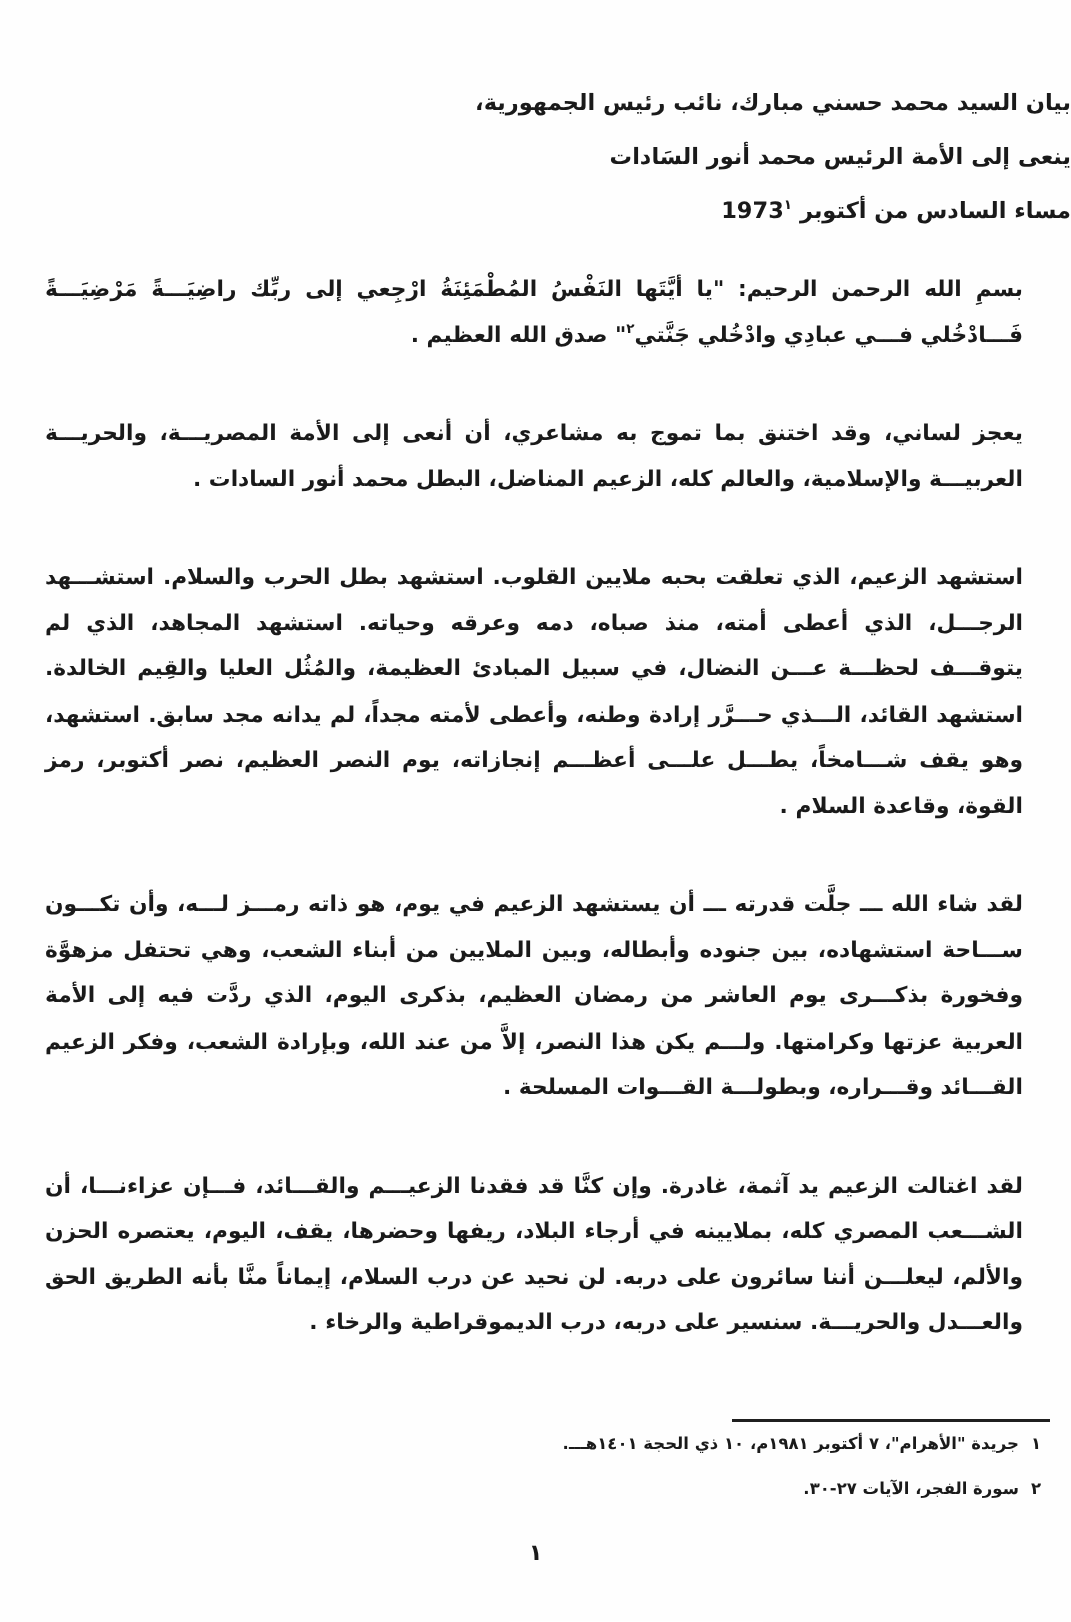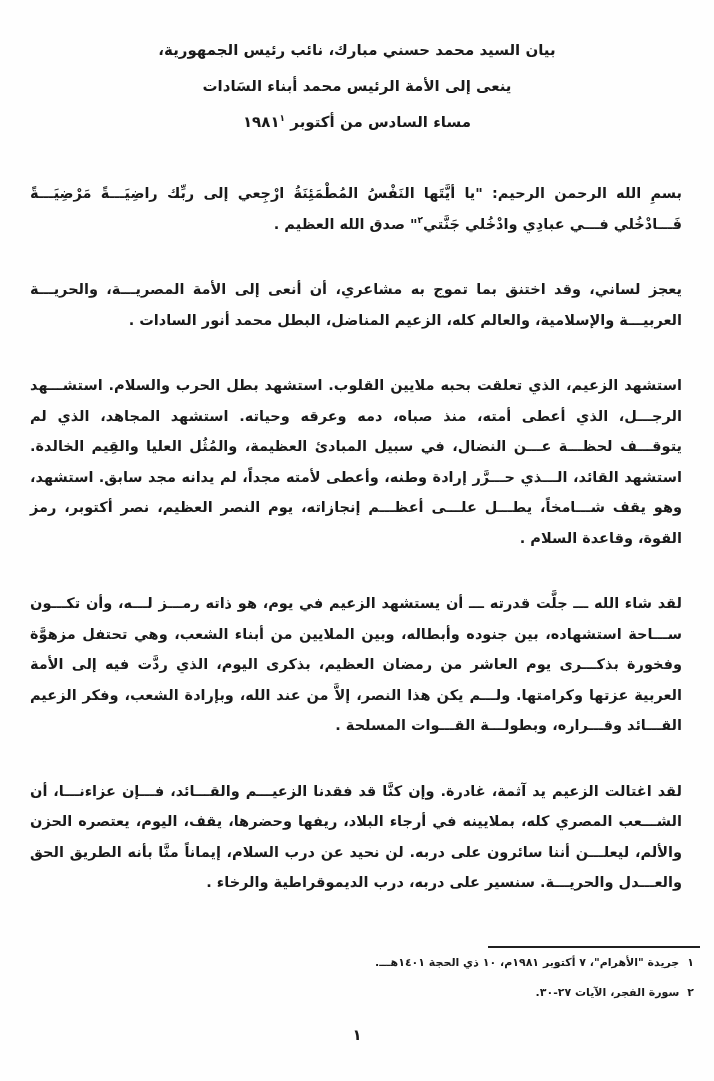--- a/index.html
+++ b/index.html
@@ -11,24 +11,23 @@
     margin: 0 auto;
     background: #fefefe;
     color: #1a1a1a;
     font-family: "DejaVu Sans", sans-serif;
     font-weight: 700;
     overflow: hidden;
     direction: rtl;
   }
   .title-block {
     position: absolute;
-    top: 32px;
+    top: 50px;
     left: 0;
     right: 0;
-    text-align: center;
     direction: rtl;
     font-size: 15px;
     line-height: 36px;
   }
   .body-text {
     position: absolute;
     top: 178px;
     right: 32px;
     width: 652px;
     direction: rtl;
@@ -75,22 +74,22 @@
     font-size: 15px;
   }
 </style>
 </head>
 <body>
 
 <div class="page">
 
   <header class="title-block">
     <div>بيان السيد محمد حسني مبارك، نائب رئيس الجمهورية،</div>
-    <div>ينعى إلى الأمة الرئيس محمد أبناء السَادات</div>
-    <div><span>مساء السادس من أكتوبر ١٩٨١</span><sup class="fn-ref">١</sup></div>
+    <div>ينعى إلى الأمة الرئيس محمد أنور السَادات</div>
+    <div><span>مساء السادس من أكتوبر 1973</span><sup class="fn-ref">١</sup></div>
   </header>
 
   <main class="body-text">
     <p><span>بسمِ الله الرحمن الرحيم: "يا أيَّتَها النَفْسُ المُطْمَئِنَةُ ارْجِعي إلى ربِّك راضِيَـــةً مَرْضِيَـــةً فَـــادْخُلي فـــي عبادِي وادْخُلي جَنَّتي</span><sup class="fn-ref">٢</sup><span>" صدق الله العظيم .</span></p>
     <p>يعجز لساني، وقد اختنق بما تموج به مشاعري، أن أنعى إلى الأمة المصريـــة، والحريـــة العربيـــة والإسلامية، والعالم كله، الزعيم المناضل، البطل محمد أنور السادات .</p>
     <p>استشهد الزعيم، الذي تعلقت بحبه ملايين القلوب. استشهد بطل الحرب والسلام. استشـــهد الرجـــل، الذي أعطى أمته، منذ صباه، دمه وعرقه وحياته. استشهد المجاهد، الذي لم يتوقـــف لحظـــة عـــن النضال، في سبيل المبادئ العظيمة، والمُثُل العليا والقِيم الخالدة. استشهد القائد، الـــذي حـــرَّر إرادة وطنه، وأعطى لأمته مجداً، لم يدانه مجد سابق. استشهد، وهو يقف شـــامخاً، يطـــل علـــى أعظـــم إنجازاته، يوم النصر العظيم، نصر أكتوبر، رمز القوة، وقاعدة السلام .</p>
     <p>لقد شاء الله ـــ جلَّت قدرته ـــ أن يستشهد الزعيم في يوم، هو ذاته رمـــز لـــه، وأن تكـــون ســـاحة استشهاده، بين جنوده وأبطاله، وبين الملايين من أبناء الشعب، وهي تحتفل مزهوَّة وفخورة بذكـــرى يوم العاشر من رمضان العظيم، بذكرى اليوم، الذي ردَّت فيه إلى الأمة العربية عزتها وكرامتها. ولـــم يكن هذا النصر، إلاَّ من عند الله، وبإرادة الشعب، وفكر الزعيم القـــائد وقـــراره، وبطولـــة القـــوات المسلحة .</p>
     <p>لقد اغتالت الزعيم يد آثمة، غادرة. وإن كنَّا قد فقدنا الزعيـــم والقـــائد، فـــإن عزاءنـــا، أن الشـــعب المصري كله، بملايينه في أرجاء البلاد، ريفها وحضرها، يقف، اليوم، يعتصره الحزن والألم، ليعلـــن أننا سائرون على دربه. لن نحيد عن درب السلام، إيماناً منَّا بأنه الطريق الحق والعـــدل والحريـــة. سنسير على دربه، درب الديموقراطية والرخاء .</p>
   </main>
 

